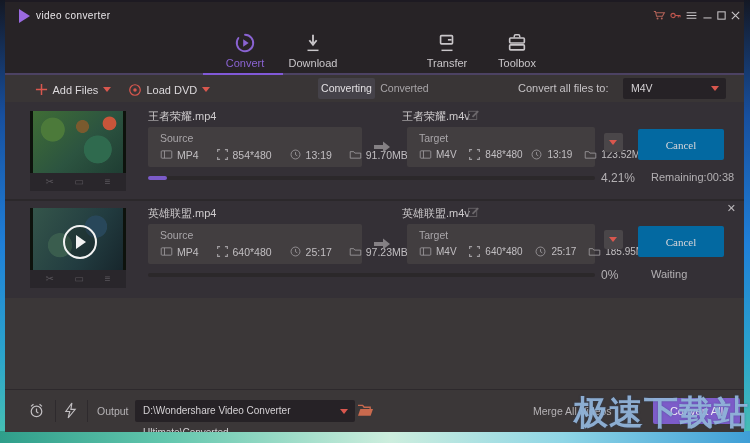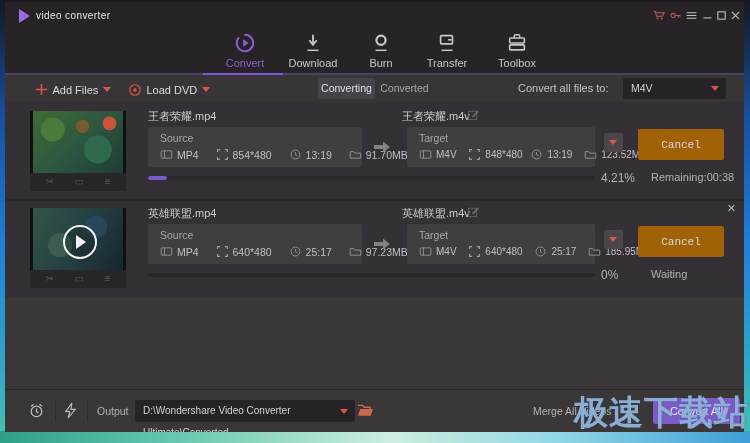--- a/index.html
+++ b/index.html
@@ -51,21 +51,21 @@
   .fname{position:absolute;top:5px;font-size:11px;color:#cfccce}
   .infobox{position:absolute;top:23px;height:40px;background:#423e40;border-radius:2px}
   .infobox .cap{position:absolute;left:12px;top:5px;font-size:10.5px;color:#a9a6a9}
   .inforow{position:absolute;left:12px;top:21px;white-space:nowrap;font-size:10.5px;color:#c1bec1}
   .inforow .it{display:inline-flex;align-items:center;gap:4px;margin-right:14px}
   .mi{width:13px;height:13px;color:#a19ea1}
   .arrow-ic{position:absolute;left:368px;top:36px;width:18px;height:14px;color:#848084}
   .pencil{position:absolute;top:4px;width:13px;height:13px;color:#6c686c}
   .mini-drop{position:absolute;left:599px;top:29px;width:19px;height:19px;background:#4a4649;border-radius:2px}
   .mini-drop .caret{position:absolute;left:5px;top:7px;border-left-width:4px;border-right-width:4px}
-  .cancel-btn{position:absolute;left:633px;top:25px;width:86px;height:31px;background:#a16207;border:none;border-radius:2px;color:#dad7da;font-size:11px;font-family:Liberation Mono, monospace}
+  .cancel-btn{position:absolute;left:633px;top:25px;width:86px;height:31px;background:#0369a1;border:none;border-radius:2px;color:#dad7da;font-size:11px;font-family:Liberation Serif, serif}
   .ptrack{position:absolute;left:143px;top:72px;width:447px;height:4px;background:#2b282a;border-radius:2px}
   .pfill{height:4px;background:#7b5bc9;border-radius:2px;width:0}
   .ppct{position:absolute;left:596px;top:67px;width:38px;font-size:12px;color:#b3b0b3}
   .pstat{position:absolute;left:646px;top:67px;font-size:11px;color:#b3b0b3}
   .row-close{position:absolute;right:8px;top:1px;color:#b9b6b9;font-size:11px}
   .play-ov{position:absolute;left:33px;top:17px;width:30px;height:30px;border:2px solid #f2f2f2;border-radius:50%;background:rgba(20,25,20,.25)}
   .play-ov:after{content:"";position:absolute;left:11px;top:8px;border-left:10px solid #f2f2f2;border-top:7px solid transparent;border-bottom:7px solid transparent}
   
   .bottombar{position:absolute;left:0;right:0;bottom:0;height:42px;background:#3b3738;border-top:1px solid #2d292c}
   .bb-div{position:absolute;top:10px;width:1px;height:22px;background:#2e2a2d}
@@ -158,27 +158,20 @@
       </svg>
       <span class="lbl">Convert</span>
     </div>
     <div class="nav-tab" style="left:276px">
       <svg width="22" height="22" viewBox="0 0 24 24" style="margin:0 auto">
         <path d="M12 3v9M8 9l4 5 4-5" fill="none" stroke="#c9c6c9" stroke-width="2"></path>
           <path d="M6 20h12" stroke="#c9c6c9" stroke-width="1.6"></path>
       </svg>
       <span class="lbl">Download</span>
     </div>
-    <div class="nav-tab" style="left:344px">
-      <svg width="22" height="22" viewBox="0 0 24 24" style="margin:0 auto">
-        <circle cx="12" cy="9" r="5" fill="none" stroke="#c9c6c9" stroke-width="2.4"></circle>
-          <path d="M6 20h12" stroke="#c9c6c9" stroke-width="1.6"></path>
-      </svg>
-      <span class="lbl">Burn</span>
-    </div>
     <div class="nav-tab" style="left:480px">
       <svg width="22" height="22" viewBox="0 0 24 24" style="margin:0 auto">
         <path d="M9 6V4.5A1.5 1.5 0 0 1 10.5 3h3A1.5 1.5 0 0 1 15 4.5V6" fill="none" stroke="#c9c6c9" stroke-width="1.6"></path>
         <rect x="4" y="6.5" width="16" height="5.5" rx="1" fill="none" stroke="#c9c6c9" stroke-width="1.8"></rect>
         <rect x="4" y="14" width="16" height="5.5" rx="1" fill="none" stroke="#c9c6c9" stroke-width="1.8"></rect>
       </svg>
       <span class="lbl">Toolbox</span>
     </div>
     <div class="nav-tab" style="left:410px">
       <svg width="22" height="22" viewBox="0 0 24 24" style="margin:0 auto">

